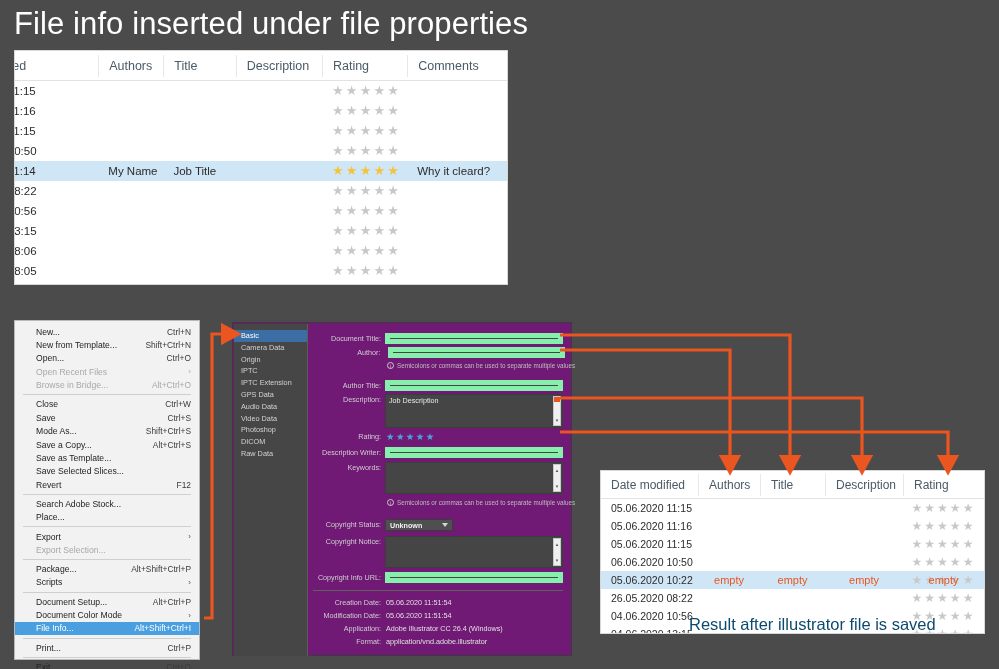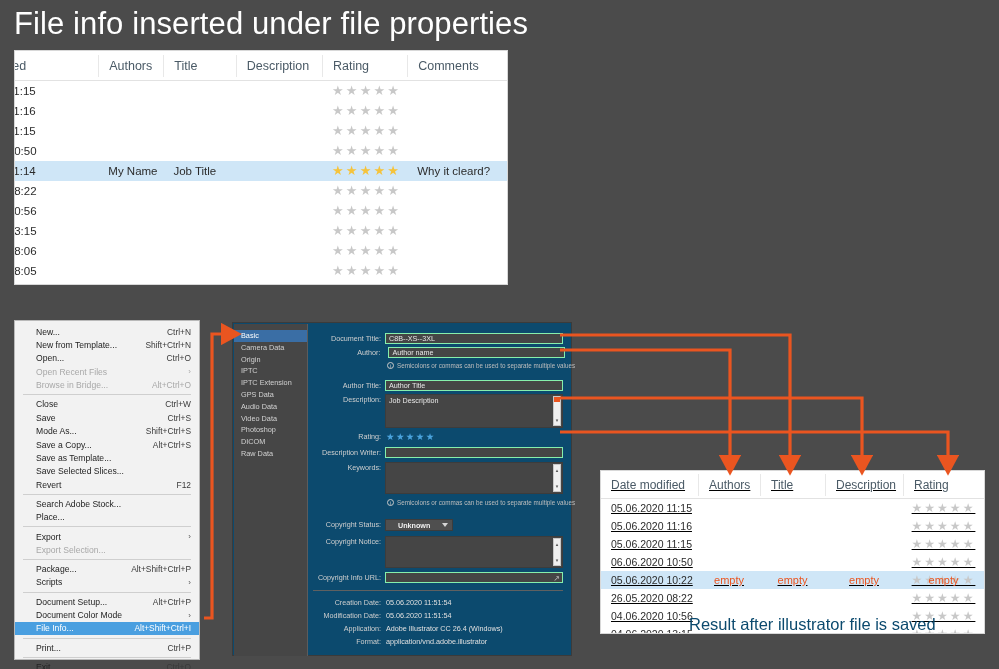--- a/index.html
+++ b/index.html
@@ -51,21 +51,21 @@
 
   
   #explorer-top .c0 { width: 140px; }
   #explorer-top .c1 { width: 70px; }
   #explorer-top .c2 { width: 78px; }
   #explorer-top .c3 { width: 93px; }
   #explorer-top .c4 { width: 92px; }
   #explorer-top .c5 { width: 110px; }
 
   
-  #explorer-result { left: 600px; top: 470px; width: 385px; height: 164px; text-decoration: underline; }
+  #explorer-result { left: 600px; top: 470px; width: 385px; height: 164px; }
   #explorer-result .exp-head { height: 28px; }
   #explorer-result .exp-head .col { font-size: 12px; }
   #explorer-result .exp-row { height: 18px; }
   #explorer-result .exp-row .cell { font-size: 10.5px; height: 18px; line-height: 18px; }
   #explorer-result .stars { font-size: 12px; letter-spacing: 2px; }
   #explorer-result .c0 { width: 97px; }
   #explorer-result .c1 { width: 62px; }
   #explorer-result .c2 { width: 65px; }
   #explorer-result .c3 { width: 78px; }
   #explorer-result .c4 { width: 81px; }
@@ -96,41 +96,41 @@
   .mi .acc { color: #3a3a3a; font-size: 8.4px; }
   .mi .arr { font-size: 8px; color: #555; }
   .mi.dis .lbl, .mi.dis .acc, .mi.dis .arr { color: #a8a8a8; }
   .mi.hl { background: #4a9fe0; }
   .mi.hl .lbl, .mi.hl .acc { color: #ffffff; }
   .msep { height: 1px; background: #cfcfcf; margin: 2.4px 8px 2.4px 8px; }
 
   
   #fileinfo {
     position: absolute; left: 232px; top: 322px; width: 340px; height: 334px;
-    background: #0c4a6e; border: 1px solid #3b3b3b;
+    background: #701a75; border: 1px solid #3b3b3b;
   }
   #fi-sidebar {
     position: absolute; left: 1px; top: 1px; width: 74px; height: 332px;
     background: #464646; border-right: 1px solid #5c5c5c;
     padding-top: 6px;
   }
   .fi-cat {
     height: 11.8px; line-height: 11.8px; padding-left: 7px;
     font-size: 7.3px; color: #d2d2d2; white-space: nowrap;
   }
   .fi-cat.sel { background: #3a6ea5; color: #ffffff; }
   #fi-body { position: absolute; left: 76px; top: 1px; right: 1px; bottom: 1px; }
 
   .fr { position: absolute; display: flex; align-items: flex-start; }
   .fr .flabel {
     font-size: 7.2px; color: #cfcfcf; text-align: right;
     line-height: 11px; white-space: nowrap;
   }
   .finput {
-    background: #454545; border: 1px solid #86efac;
+    background: #454545; border: 5px solid #86efac;
     height: 11px; font-size: 7.2px; color: #e8e8e8;
     padding: 0 3px; line-height: 10px; white-space: nowrap; overflow: hidden;
   }
   .farea {
     background: #454545; border: 1px solid #3c3c3c;
     font-size: 7.2px; color: #e8e8e8; padding: 1px 3px; line-height: 10px;
     position: relative; overflow: hidden;
   }
   .scrollbar {
     position: absolute; right: 1px; top: 1px; bottom: 1px; width: 8px;
@@ -144,21 +144,21 @@
     display: flex; align-items: center; gap: 3px;
   }
   .i-circ {
     display: inline-block; width: 7px; height: 7px; border: 1px solid #cacaca;
     border-radius: 50%; font-size: 5.5px; line-height: 6px; text-align: center;
     color: #cacaca;
   }
   .fi-stars { font-size: 9.5px; color: #4aa3dd; letter-spacing: 1.4px; }
   .fselect {
     background: #4f4f4f; border: 1px solid #3c3c3c; height: 12px;
-    font-size: 7.2px; color: #f0f0f0; padding: 0 14px 0 12px;
+    font-size: 7.2px; color: #f0f0f0; padding: 0 14px 0 4px;
     line-height: 11px; position: relative; white-space: nowrap; font-weight: bold;
   }
   .fselect .chev {
     position: absolute; right: 4px; top: 3px;
     border-left: 3px solid transparent; border-right: 3px solid transparent;
     border-top: 4px solid #d5d5d5;
   }
   .fi-meta { font-size: 7.2px; color: #e0e0e0; white-space: nowrap; }
   .fi-meta-label { font-size: 7.2px; color: #cfcfcf; text-align: right; white-space: nowrap; }
   .fi-divider { position: absolute; height: 1px; background: #606060; }

